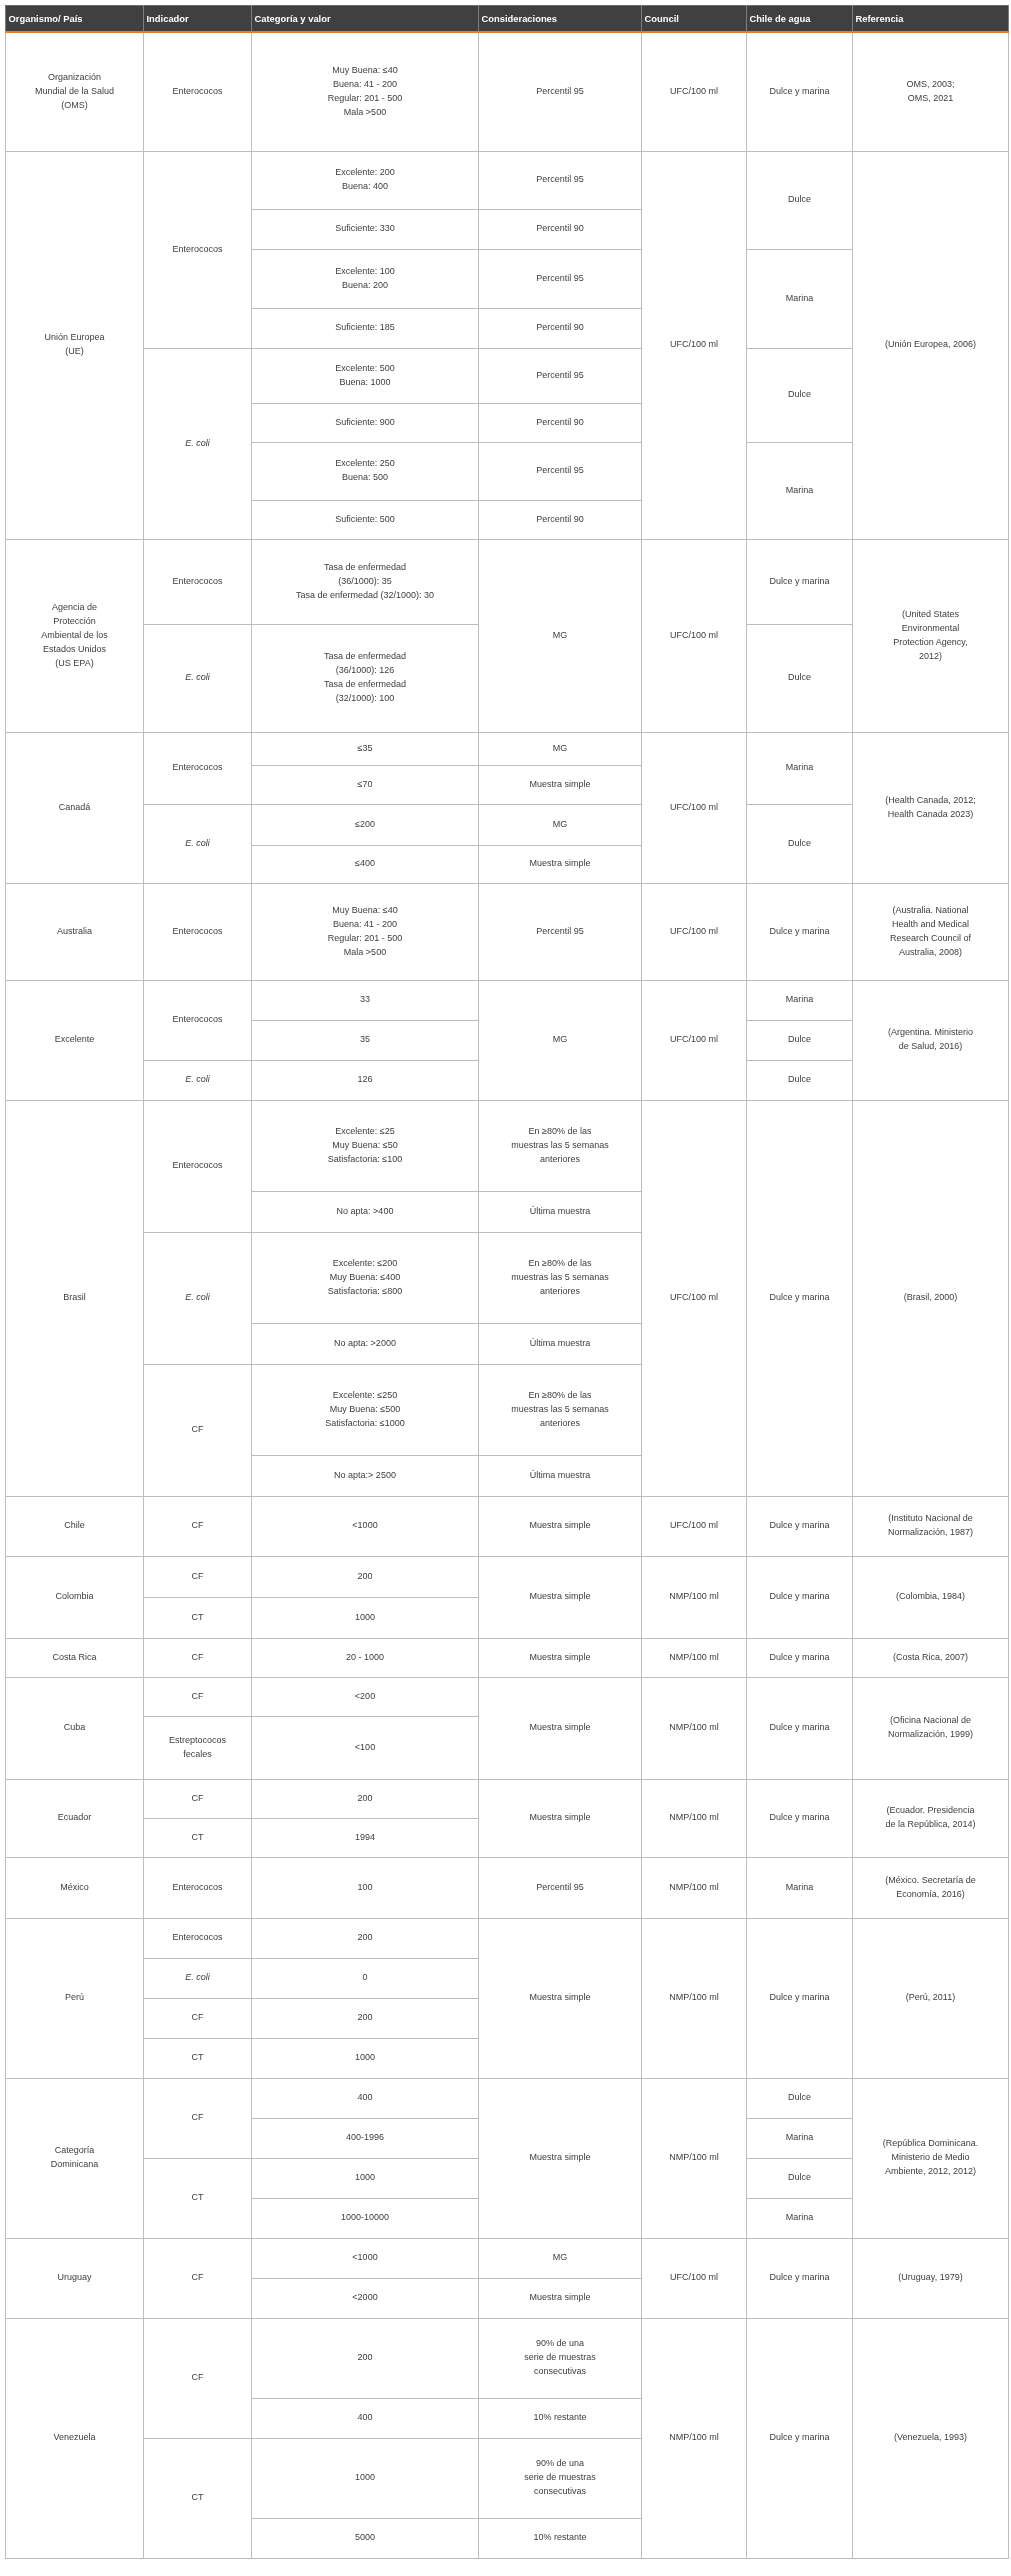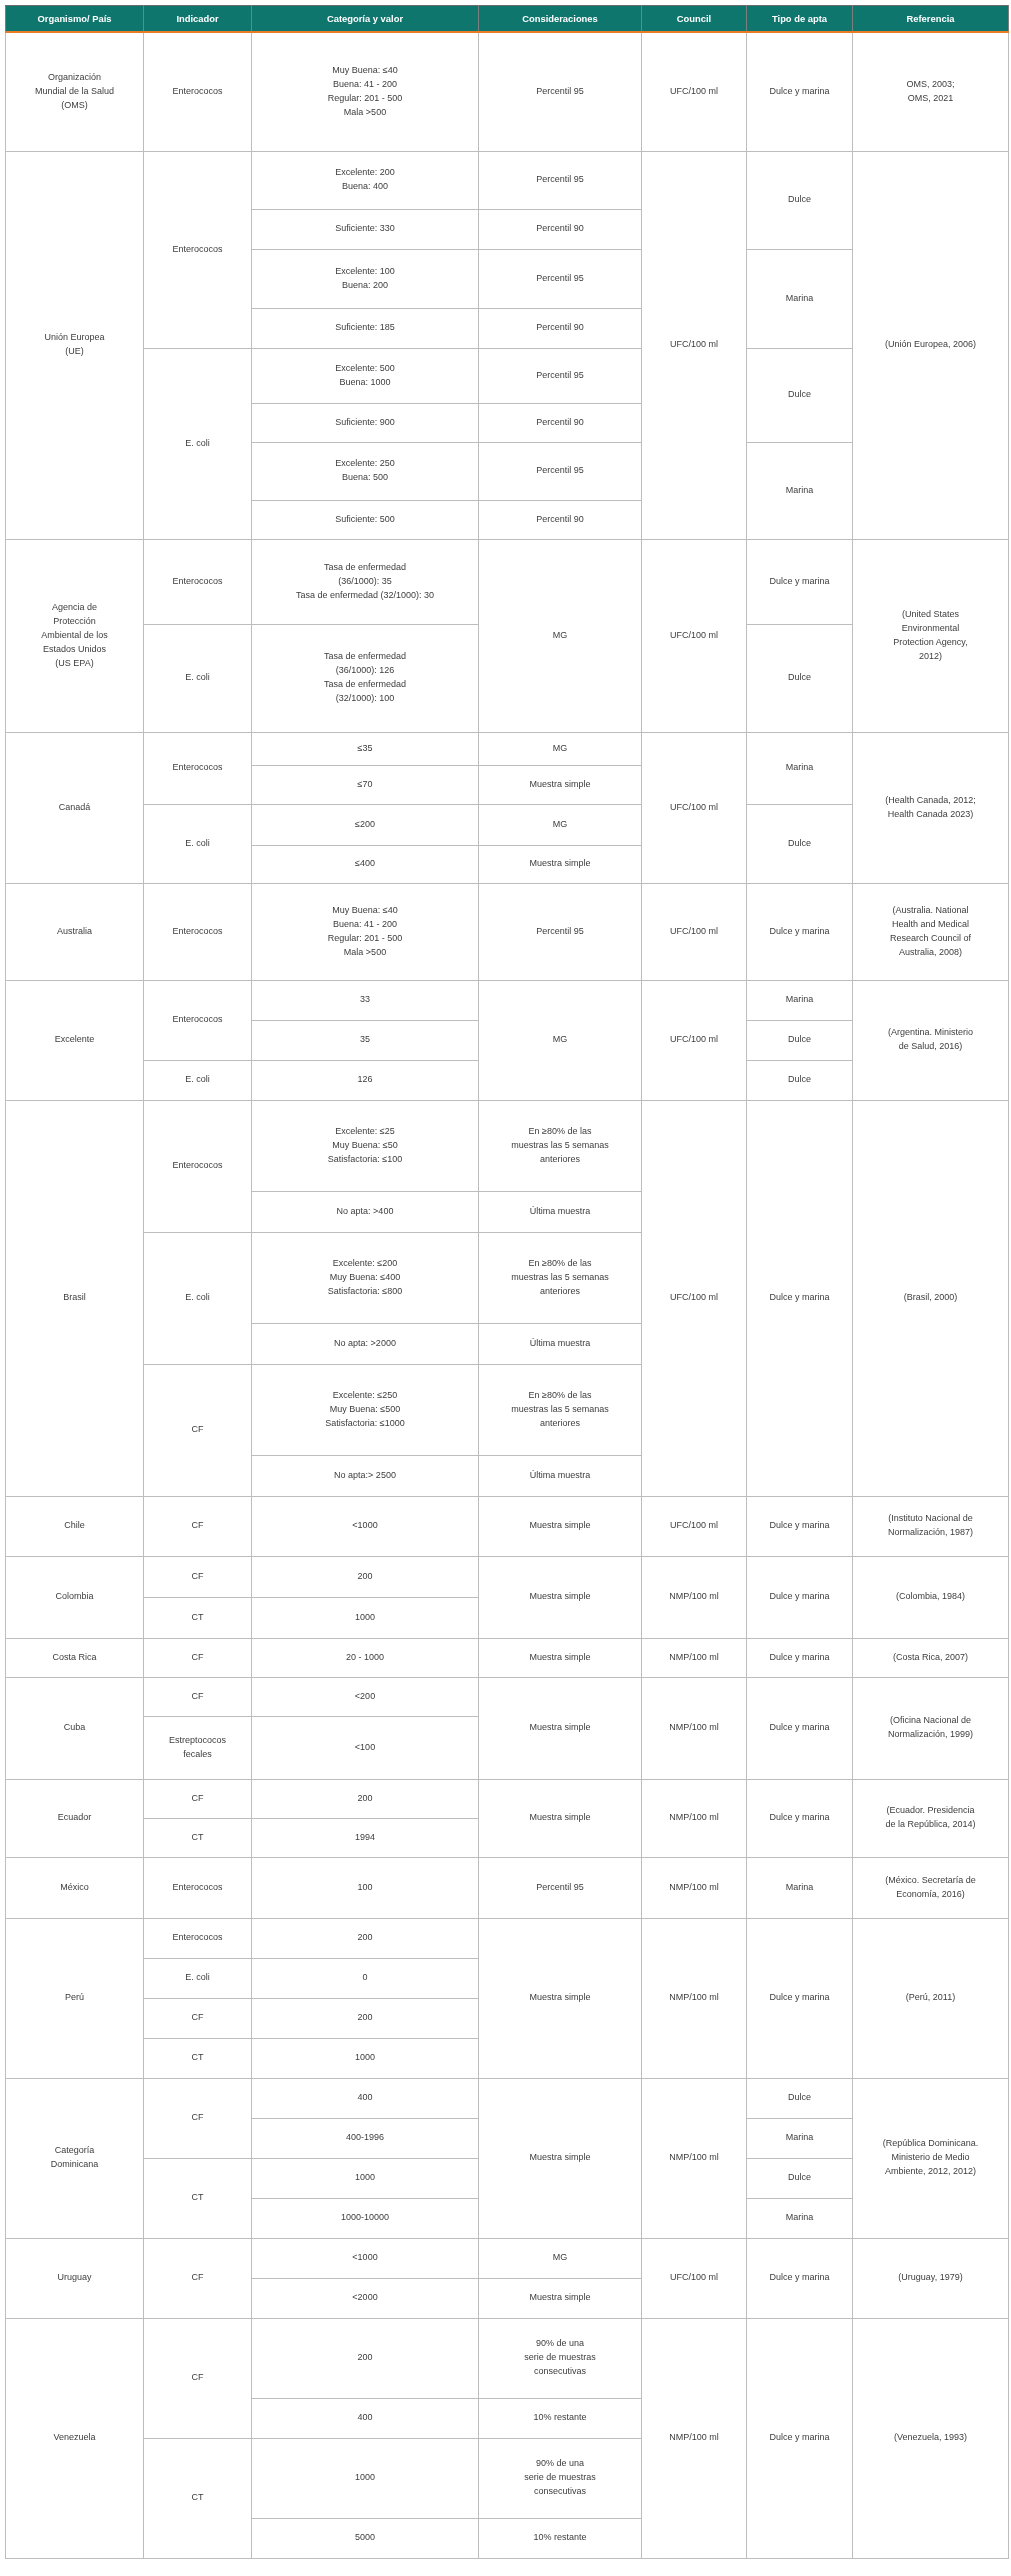--- a/index.html
+++ b/index.html
@@ -23,36 +23,36 @@
   table.std td {
     border: 0.6px solid #bdbdbd;
     text-align: center;
     vertical-align: middle;
     padding: 2.5px 5px;
     white-space: pre-line;
     line-height: 1.55;
     overflow: hidden;
   }
   table.std thead th {
-    background: #0f766e;
+    background: #404040;
     color: #ffffff;
     font-weight: bold;
     font-size: 9.4px;
     height: 22.6px;
     padding: 1.3px 2.5px;
     border-left: 0.6px solid #7d7e80;
     border-right: 0.6px solid #7d7e80;
     border-top: 0.6px solid #6a6b6d;
     border-bottom: 2.5px solid #e87d26;
-    text-align: center;
+    text-align: left;
     vertical-align: middle;
   }
   table.std { border-bottom: 1.3px solid #8e8e8e; }
   tr.sec > td { border-top: 1.3px solid #8e8e8e; }
-  .italic { }
+  .italic { font-style: italic; }
 </style>
 </head>
 <body>
 
 <div class="page">
 <table class="std">
   <colgroup>
     <col style="width:138px">
         <col style="width:108px">
         <col style="width:227px">
@@ -61,21 +61,21 @@
         <col style="width:106px">
         <col style="width:156px">
   </colgroup>
   <thead>
     <tr>
       <th>Organismo/ País</th>
       <th>Indicador</th>
       <th>Categoría y valor</th>
       <th>Consideraciones</th>
       <th>Council</th>
-      <th>Tipo de apta</th>
+      <th>Chile de agua</th>
       <th>Referencia</th>
     </tr>
   </thead>
   <tbody>
 
     <tr class="sec" style="height:119px">
       <td>Organización
 Mundial de la Salud
 (OMS)</td>
       <td>Enterococos</td>

